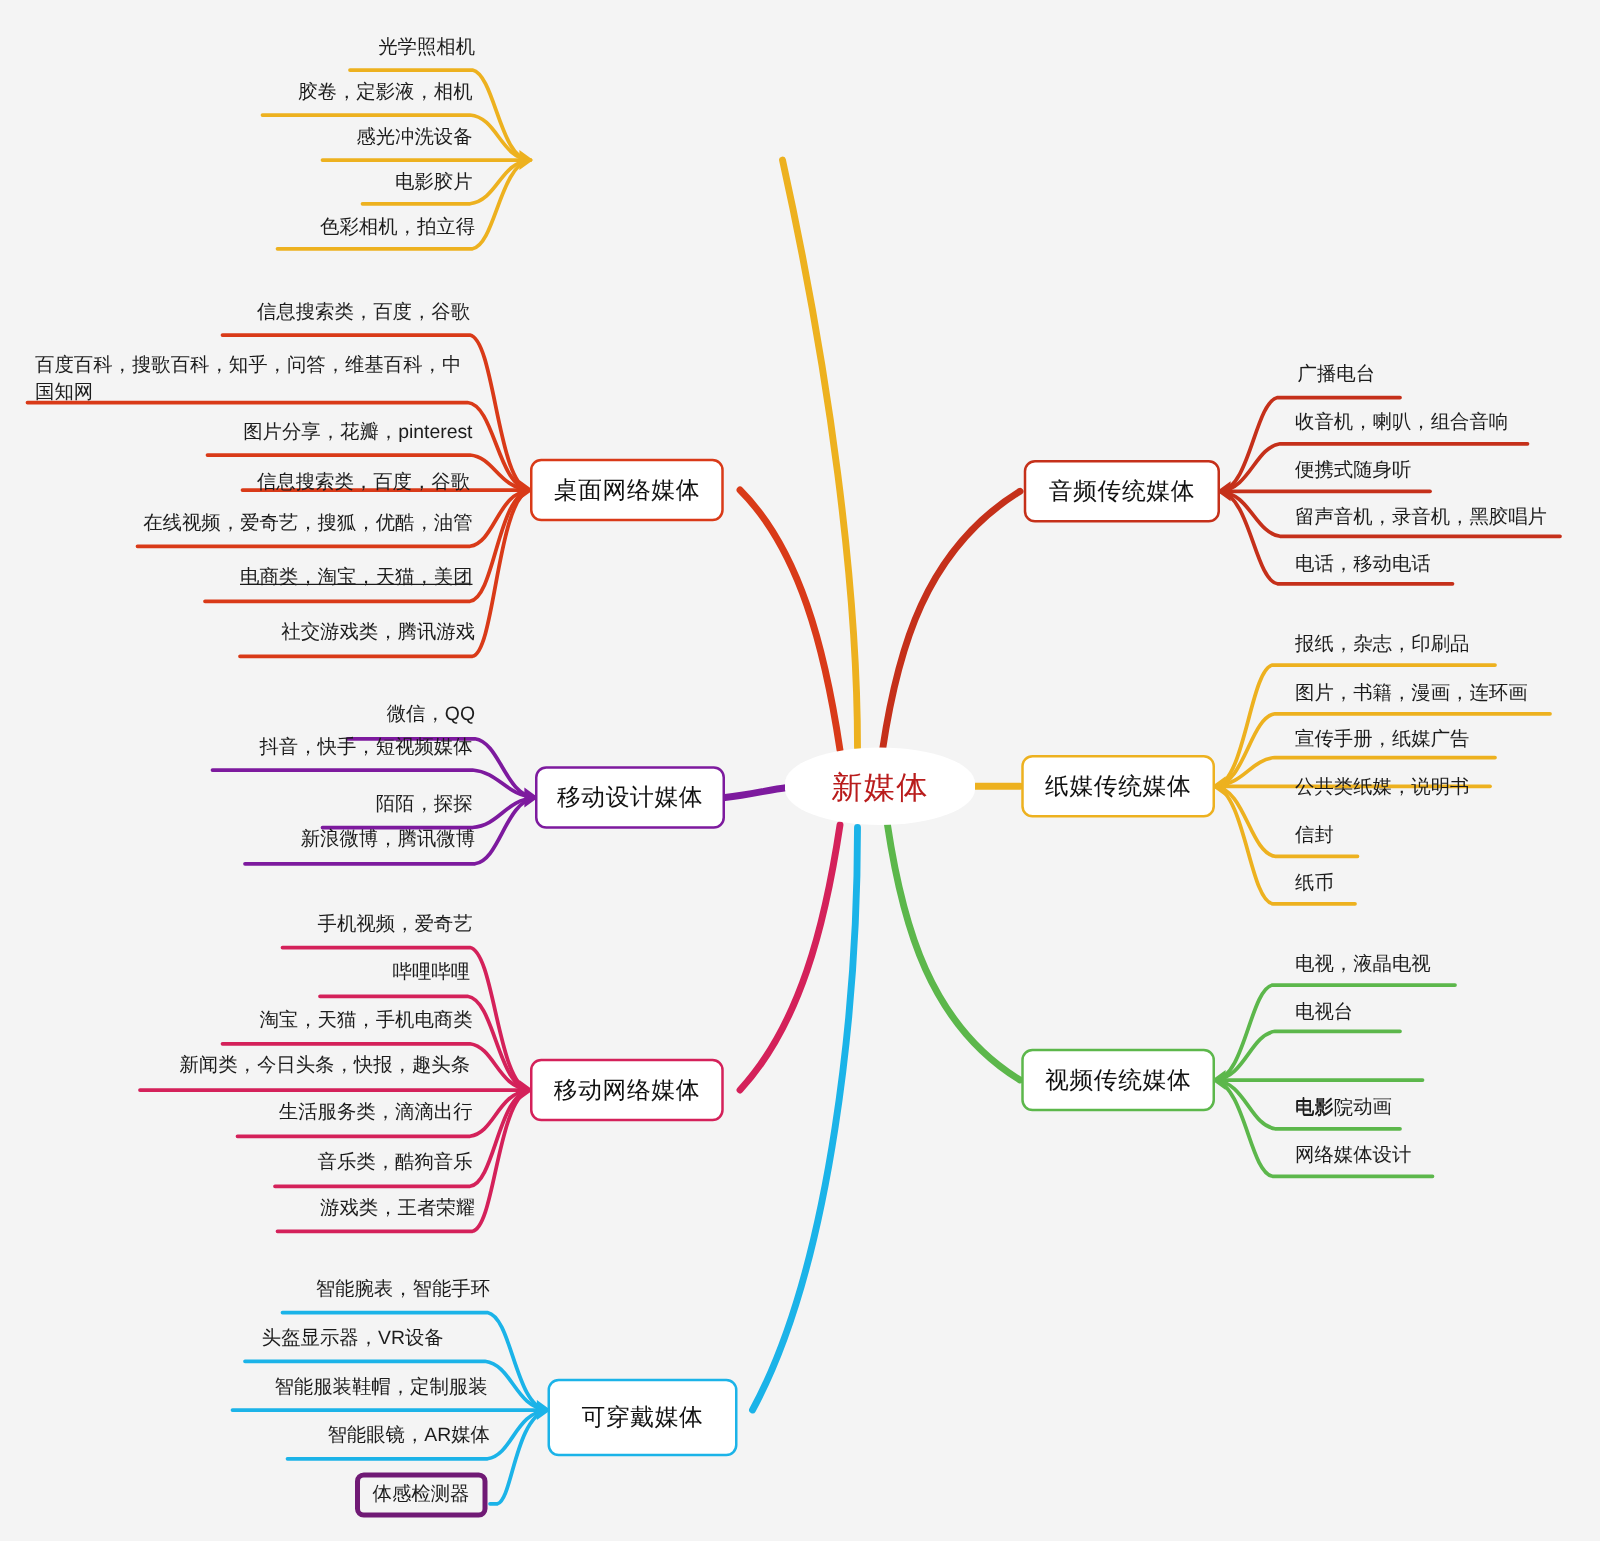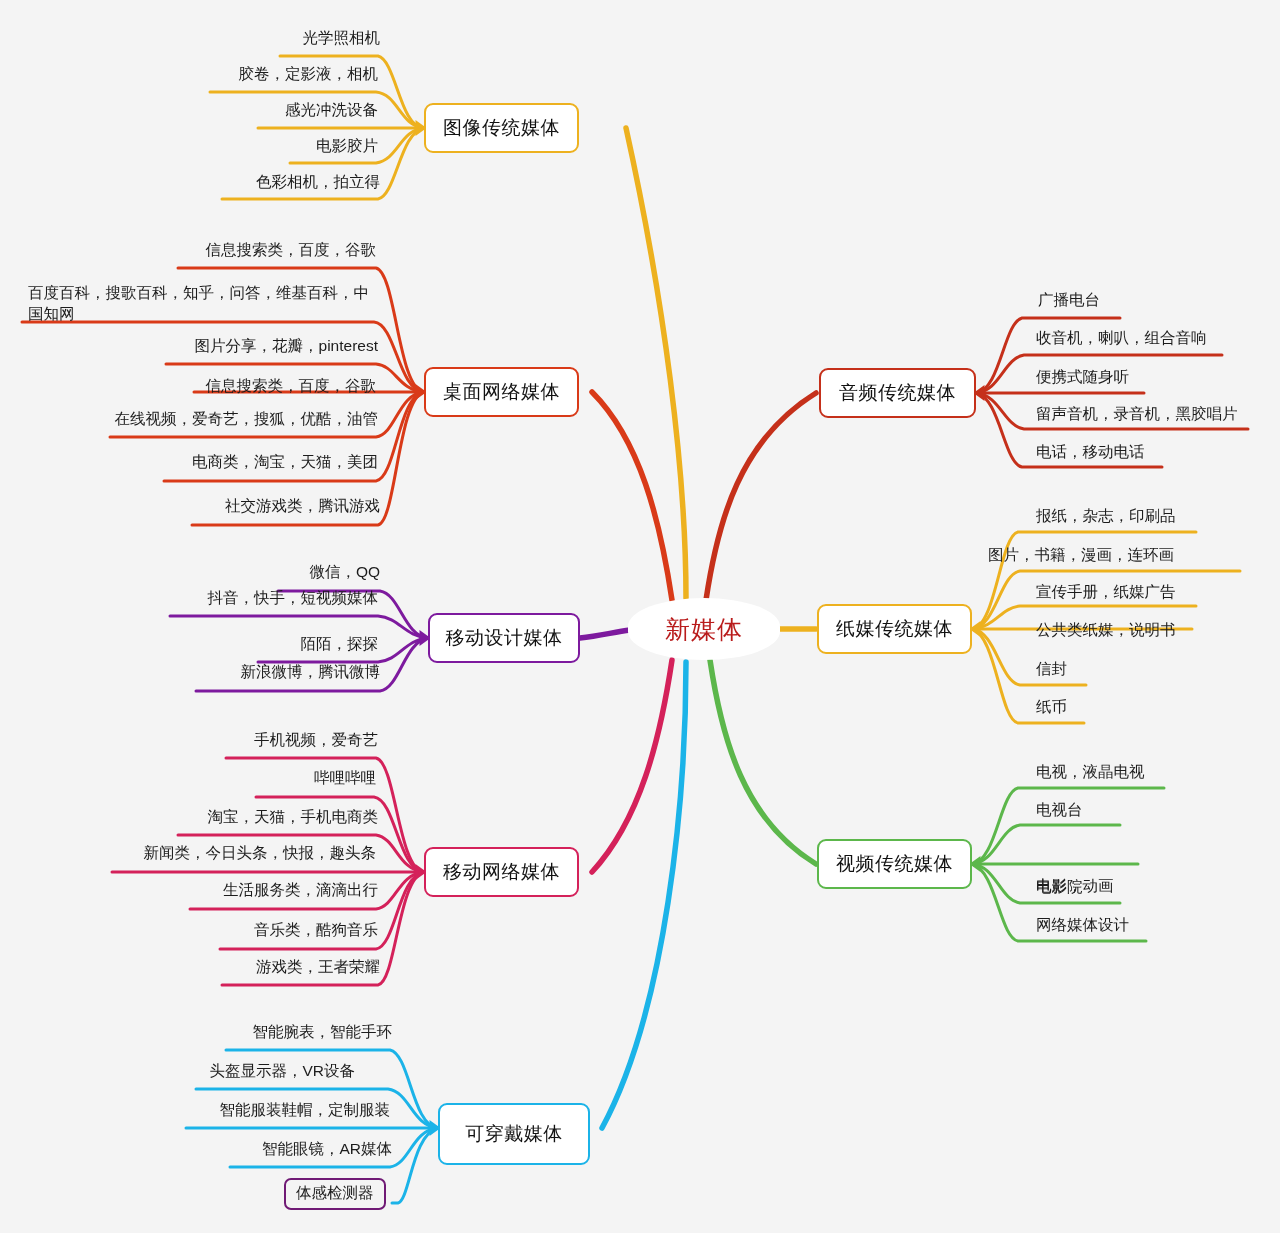--- a/index.html
+++ b/index.html
@@ -60,21 +60,21 @@
     z-index: 4;
     white-space: nowrap;
   }
   .leaf.right-side { text-align: left; }
   .leaf.left-side  { text-align: right; }
   .leaf.wrap { white-space: normal; }
   .leaf-boxed {
     position: absolute;
     font-size: 15.5px;
     color: #1c1c1c;
-    border: 2px solid #701a75;
+    border: 4px solid #701a75;
     border-radius: 7px;
     padding: 3px 10px 4px 10px;
     background: #f4f4f4;
     z-index: 4;
     white-space: nowrap;
   }
 </style>
 </head>
 <body>
 
@@ -170,23 +170,20 @@
       <path d="M 972,864 C 996,862 1000,828 1020,825 L 1120,825"></path>
       <path d="M 972,864 L 1020,864 L 1138,864"></path>
       <path d="M 972,864 C 996,866 1000,900 1020,903 L 1120,903"></path>
       <path d="M 972,864 C 996,870 1000,938 1018,941 L 1146,941"></path>
       <path d="M 972,864 L 979,859 L 979,869 Z" fill="#5cb74b"></path>
     </g>
   </svg>
 
   <div class="center-node">新媒体</div>
 
-  <div class="node" style="left:424px; top:103px; width:155px; height:50px; border-color:#edb11f;">
-    <span>图像传统媒体</span>
-  </div>
 
   <div class="node" style="left:424px; top:367px; width:155px; height:50px; border-color:#d93a18;">
     <span>桌面网络媒体</span>
   </div>
 
   <div class="node" style="left:428px; top:613px; width:152px; height:50px; border-color:#7d1a9e;justify-content:center;">
     <span>移动设计媒体</span>
   </div>
 
   <div class="node" style="left:424px; top:847px; width:155px; height:50px; border-color:#d4215a;text-align:center;">
@@ -213,21 +210,21 @@
   <div class="leaf left-side" style="right:902px; top:64px;">胶卷，定影液，相机</div>
   <div class="leaf left-side" style="right:902px; top:100px;">感光冲洗设备</div>
   <div class="leaf left-side" style="right:902px; top:136px;">电影胶片</div>
   <div class="leaf left-side" style="right:900px; top:172px;">色彩相机，拍立得</div>
 
   <div class="leaf left-side" style="right:904px; top:240px;">信息搜索类，百度，谷歌</div>
   <div class="leaf left-side wrap" style="left:28px; width:342px; top:283px; text-align:left;">百度百科，搜歌百科，知乎，问答，维基百科，中国知网</div>
   <div class="leaf left-side" style="right:902px; top:336px;">图片分享，花瓣，pinterest</div>
   <div class="leaf left-side" style="right:904px; top:376px;">信息搜索类，百度，谷歌</div>
   <div class="leaf left-side" style="right:902px; top:409px;">在线视频，爱奇艺，搜狐，优酷，油管</div>
-  <div class="leaf left-side" style="right:902px; top:452px;">电商类，淘宝，天猫，美团</div>
+  <div class="leaf left-side" style="right:902px; top:452px;text-decoration:underline;">电商类，淘宝，天猫，美团</div>
   <div class="leaf left-side" style="right:900px; top:496px;">社交游戏类，腾讯游戏</div>
 
   <div class="leaf left-side" style="right:900px; top:562px;">微信，QQ</div>
   <div class="leaf left-side" style="right:902px; top:588px;">抖音，快手，短视频媒体</div>
   <div class="leaf left-side" style="right:902px; top:634px;">陌陌，探探</div>
   <div class="leaf left-side" style="right:900px; top:662px;">新浪微博，腾讯微博</div>
 
   <div class="leaf left-side" style="right:902px; top:730px;">手机视频，爱奇艺</div>
   <div class="leaf left-side" style="right:904px; top:768px;">哔哩哔哩</div>
   <div class="leaf left-side" style="right:902px; top:807px;">淘宝，天猫，手机电商类</div>
@@ -242,21 +239,21 @@
   <div class="leaf left-side" style="right:888px; top:1139px;">智能眼镜，AR媒体</div>
   <div class="leaf-boxed" style="left:284px; top:1178px;">体感检测器</div>
 
   <div class="leaf right-side" style="left:1038px; top:290px;">广播电台</div>
   <div class="leaf right-side" style="left:1036px; top:328px;">收音机，喇叭，组合音响</div>
   <div class="leaf right-side" style="left:1036px; top:367px;">便携式随身听</div>
   <div class="leaf right-side" style="left:1036px; top:404px;">留声音机，录音机，黑胶唱片</div>
   <div class="leaf right-side" style="left:1036px; top:442px;">电话，移动电话</div>
 
   <div class="leaf right-side" style="left:1036px; top:506px;">报纸，杂志，印刷品</div>
-  <div class="leaf right-side" style="left:988px; top:545px;">图片，书籍，漫画，连环画</div>
+  <div class="leaf right-side" style="left:1036px; top:545px;">图片，书籍，漫画，连环画</div>
   <div class="leaf right-side" style="left:1036px; top:582px;">宣传手册，纸媒广告</div>
   <div class="leaf right-side" style="left:1036px; top:620px;">公共类纸媒，说明书</div>
   <div class="leaf right-side" style="left:1036px; top:659px;">信封</div>
   <div class="leaf right-side" style="left:1036px; top:697px;">纸币</div>
 
   <div class="leaf right-side" style="left:1036px; top:762px;">电视，液晶电视</div>
   <div class="leaf right-side" style="left:1036px; top:800px;">电视台</div>
   <div class="leaf right-side" style="left:1036px; top:832px;margin-top:44px;">电影，动画</div>
   <div class="leaf right-side" style="left:1036px; top:877px;">电影院</div>
   <div class="leaf right-side" style="left:1036px; top:915px;">网络媒体设计</div>

